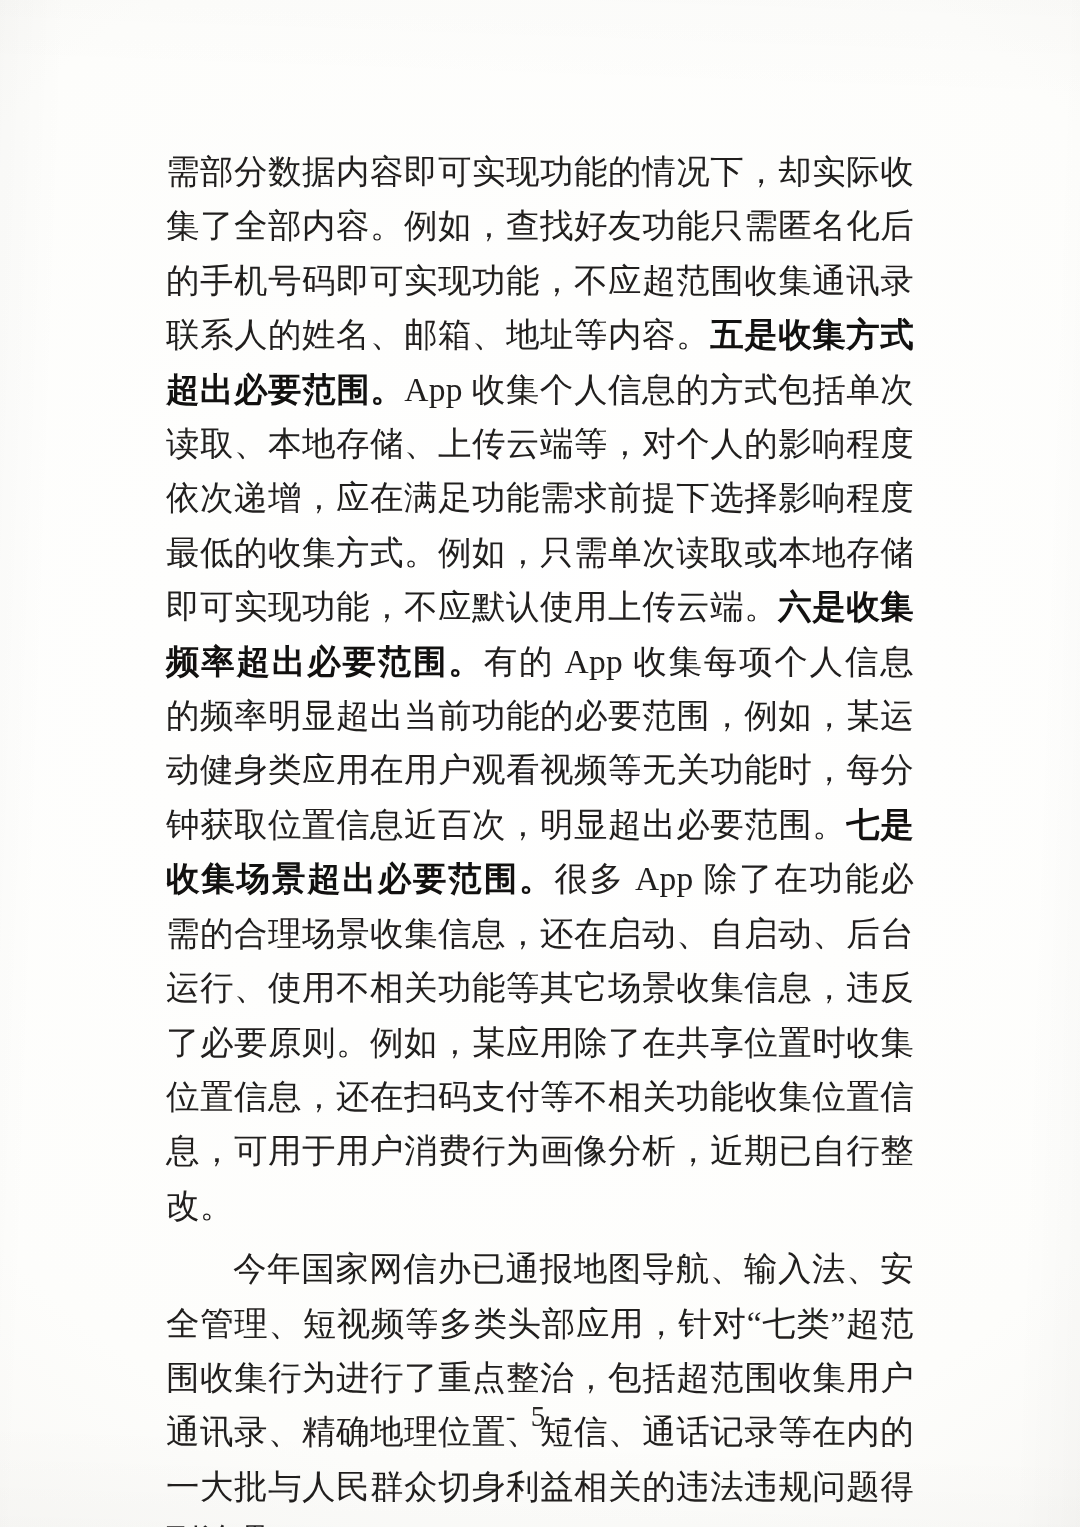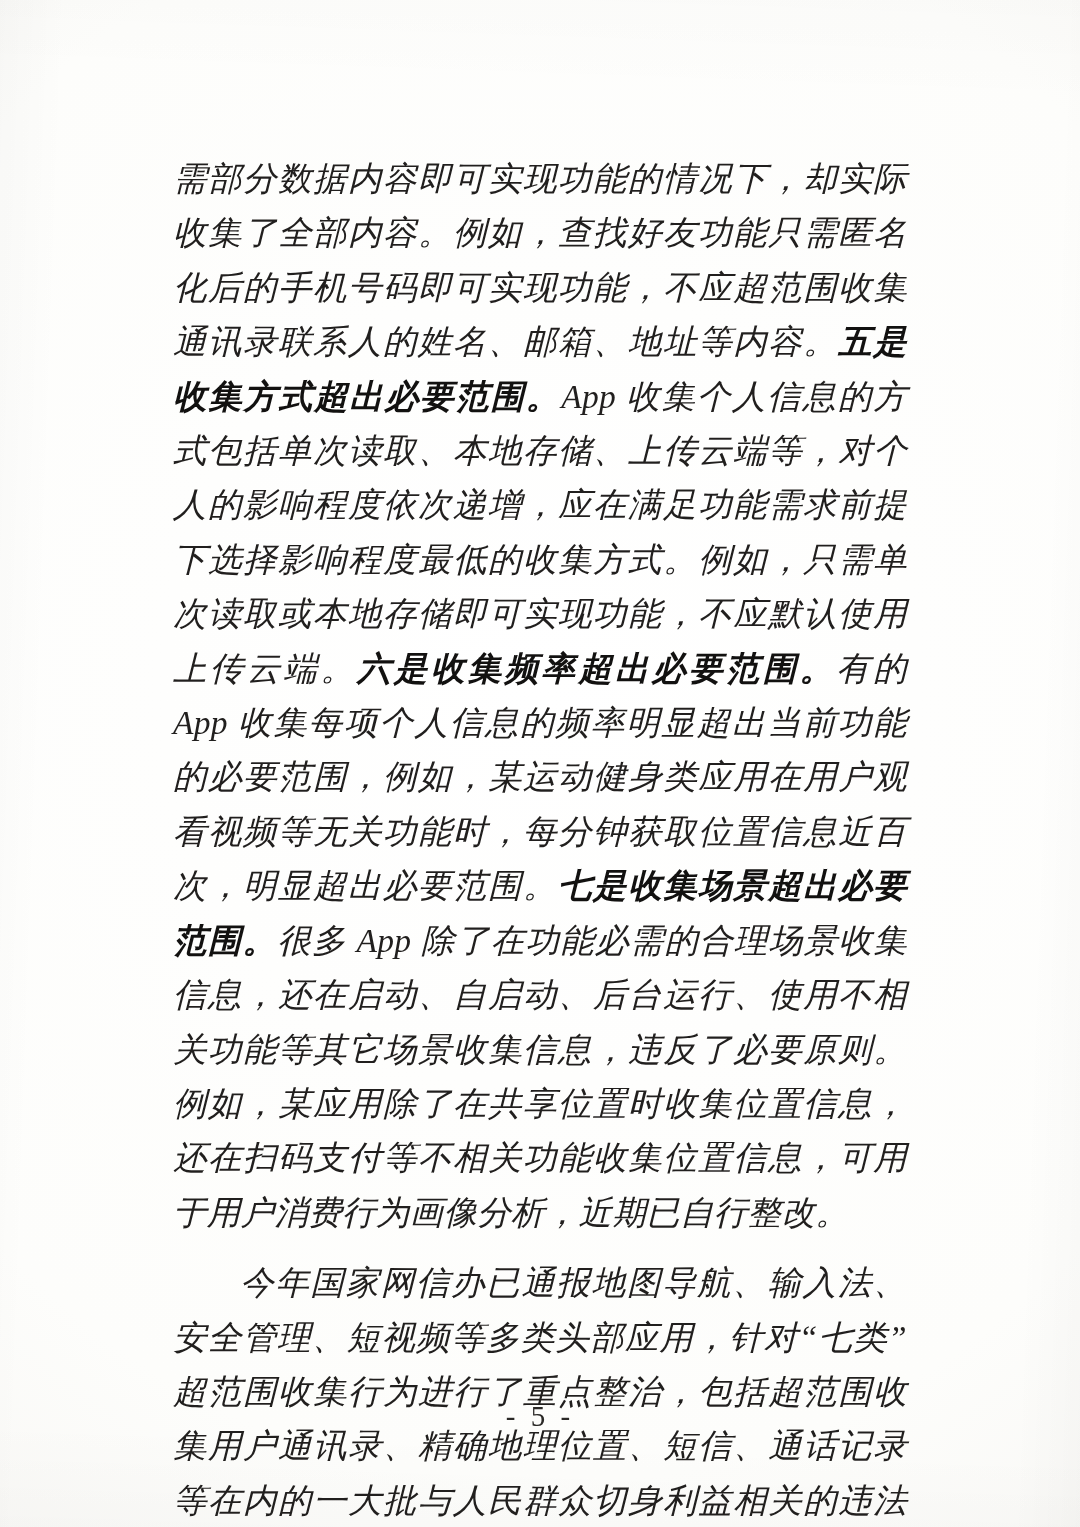--- a/index.html
+++ b/index.html
@@ -39,30 +39,29 @@
   }
 
   .text-column {
     position: absolute;
     left: 157px;
     top: 136px;
     width: 766px;
   }
 
   p.body-para {
-    margin: 16px;
+    margin: 9px;
     font-size: 33.5px;
     line-height: 54.4px;
     color: #211f1e;
     text-align: justify;
     text-justify: inter-character;
     text-align-last: left;
     letter-spacing: 0.3px;
     font-weight: 400;
-    font-style: italic;
     -webkit-font-smoothing: antialiased;
   }
 
   p.indent {
     text-indent: 2em;
   }
 
   .bold-run {
     font-weight: 700;
     color: #121110;

